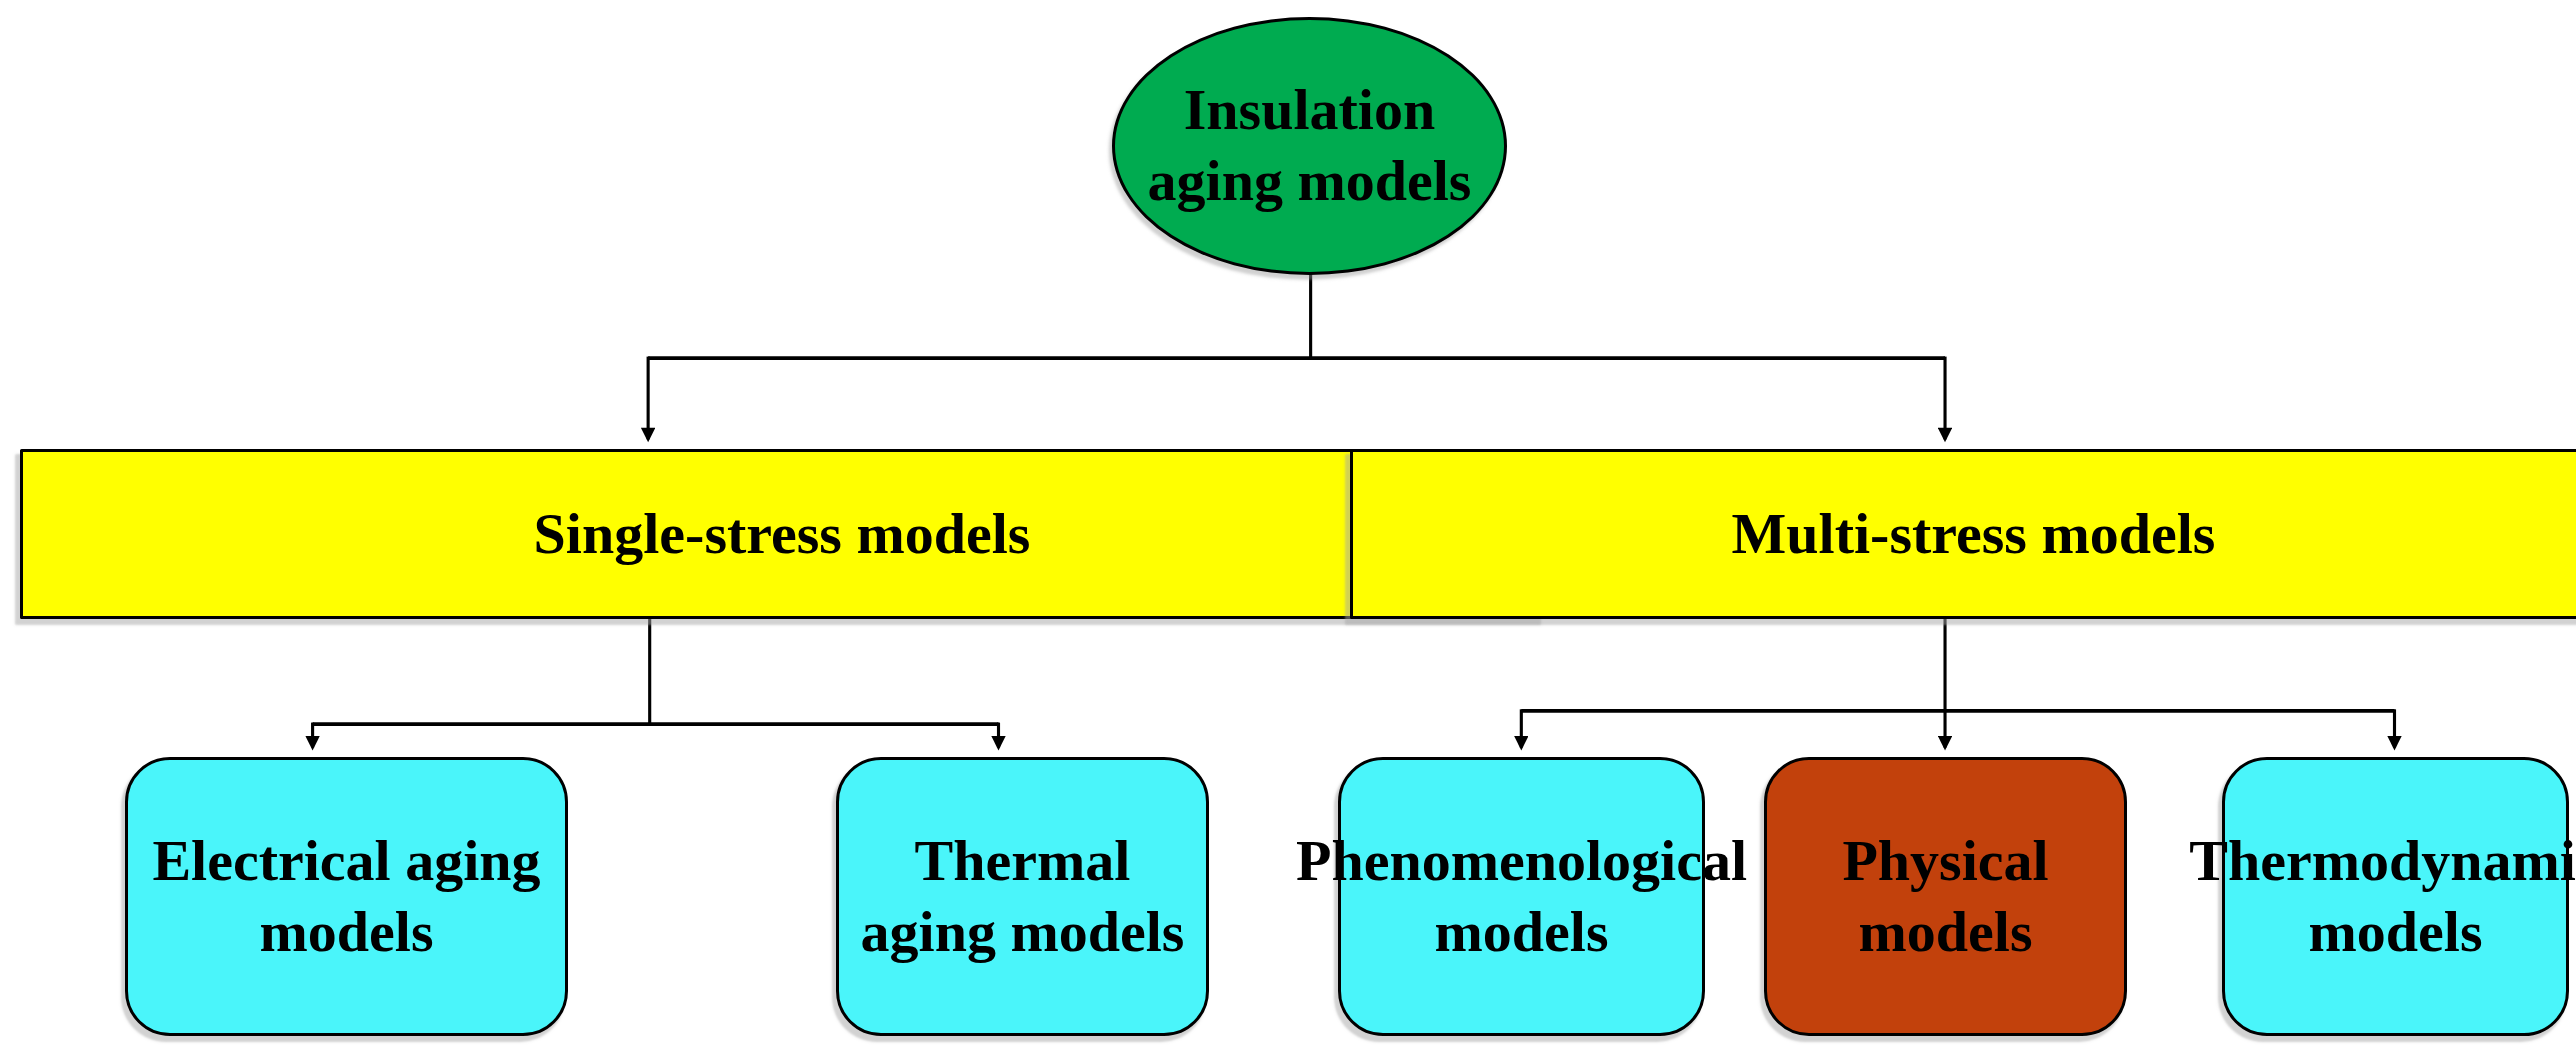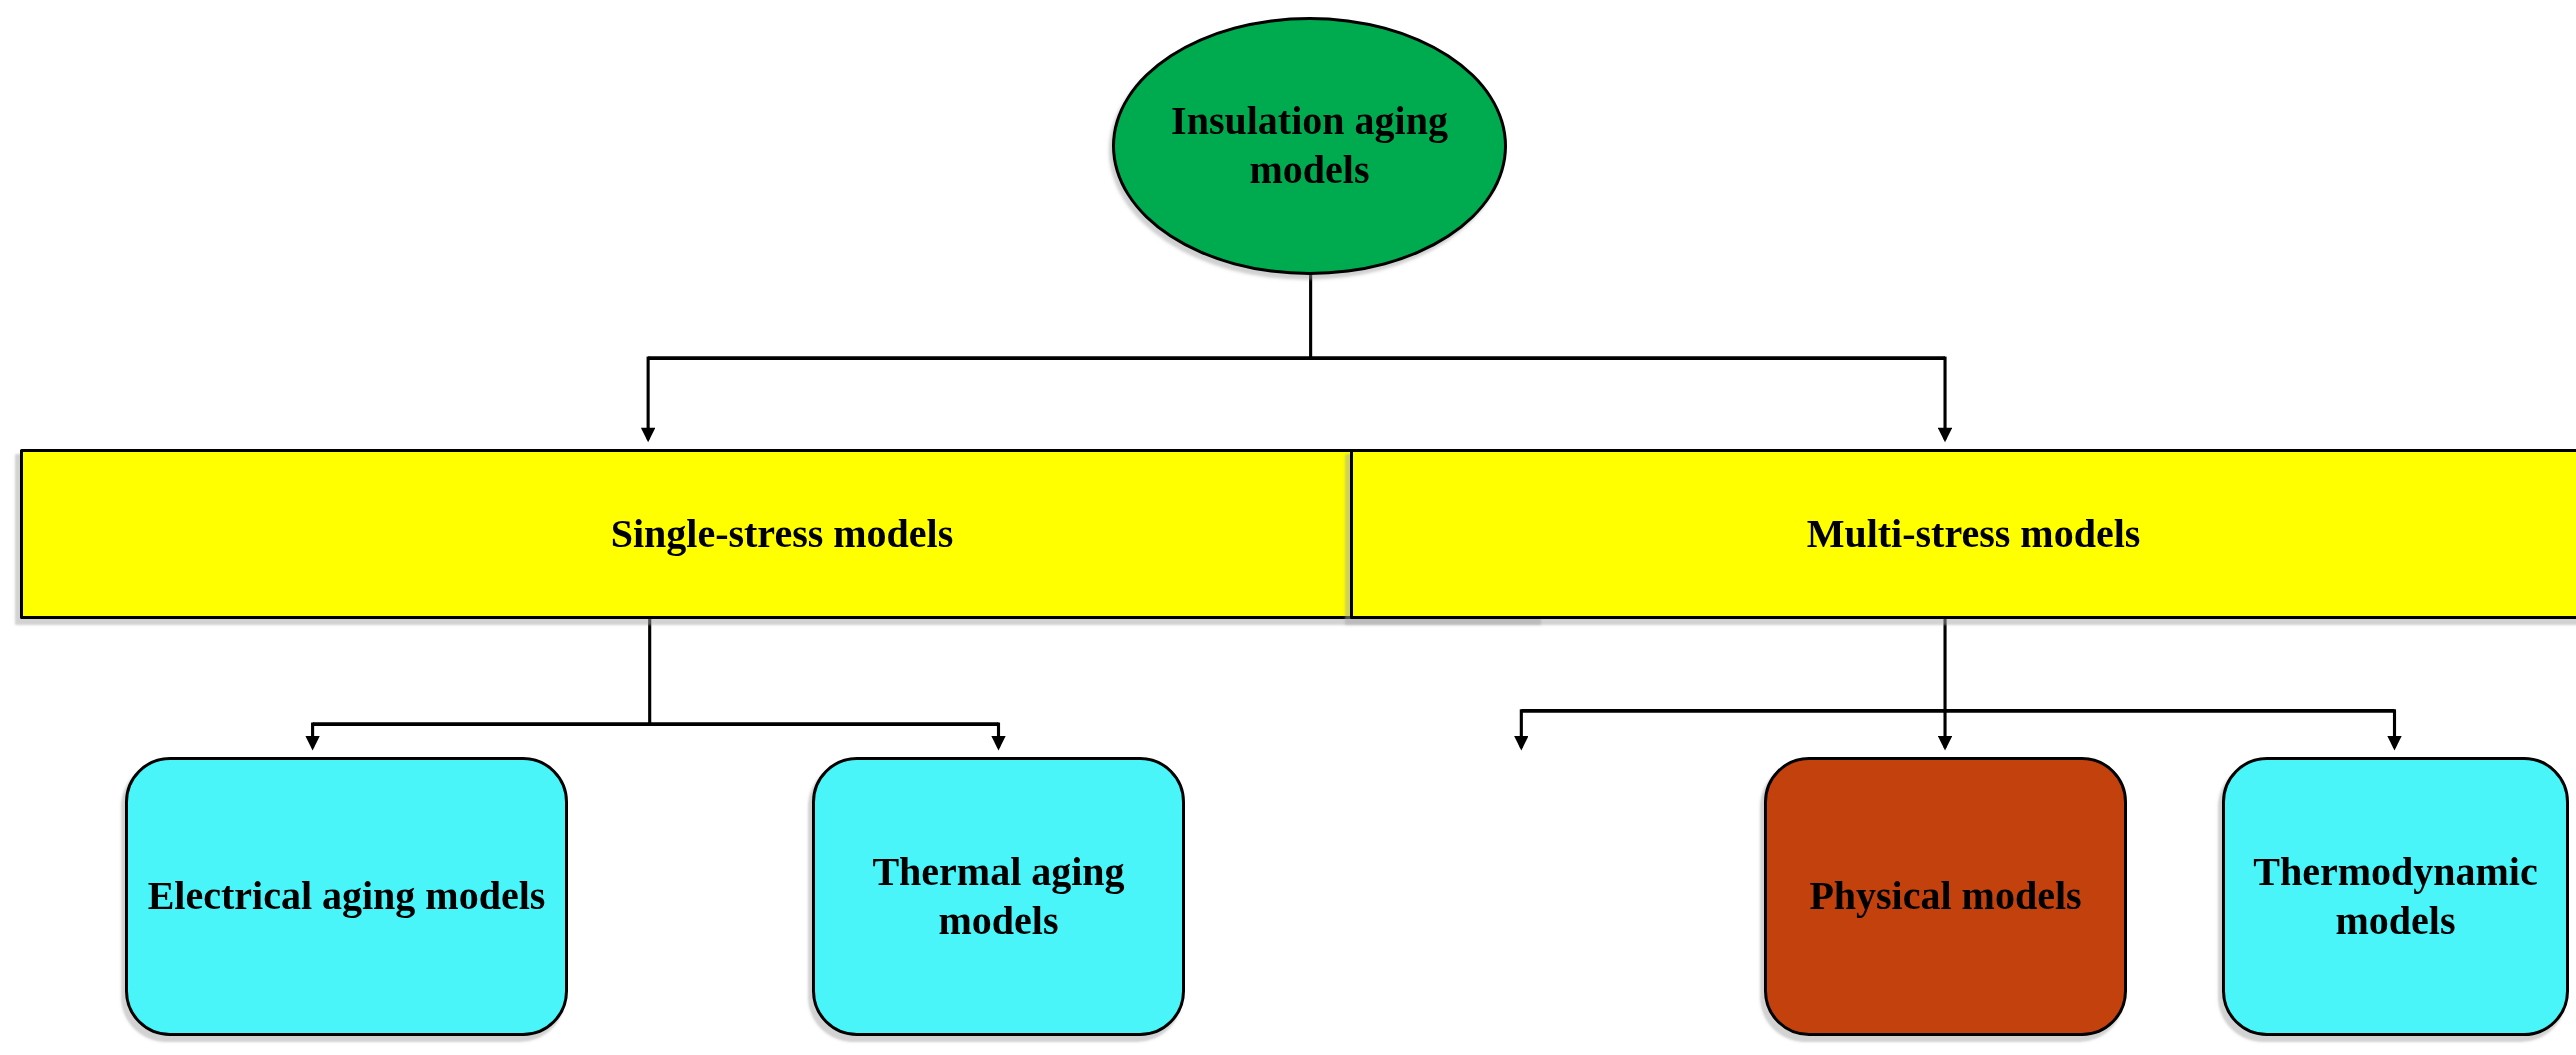--- a/index.html
+++ b/index.html
@@ -24,21 +24,21 @@
     pointer-events: none;
   }
   .node {
     position: absolute;
     display: flex;
     align-items: center;
     justify-content: center;
     text-align: center;
     color: #000000;
     font-weight: bold;
-    font-size: 40px;
+    font-size: 58px;
     line-height: 1.22;
     box-sizing: border-box;
     border: 3.9px solid #000000;
   }
   .node .label {
     padding: 0 6.2px;
   }
   .root-ellipse {
     left: 1112px;
     top: 17px;
@@ -108,24 +108,27 @@
   </div>
 
   <div class="node level1-box box-multi" style="background: rgb(255, 255, 0);">
     <div class="label">Multi-stress models</div>
   </div>
 
   <div class="node level2-box box-electrical" style="background: rgb(74, 245, 250);">
     <div class="label">Electrical aging models</div>
   </div>
 
-  <div class="node level2-box box-thermal" style="background: rgb(74, 245, 250);">
+  <div class="node level2-box box-thermal" style="background: rgb(74, 245, 250); margin-left: 24px;">
     <div class="label">Thermal aging models</div>
   </div>
 
+  <div class="node level2-box box-phenomenological" style="background: rgb(74, 245, 250);">
+    <div class="label">Phenomenological models</div>
+  </div>
 
   <div class="node level2-box box-physical" style="background: #c2410c;">
     <div class="label">Physical models</div>
   </div>
 
   <div class="node level2-box box-thermodynamic" style="background: rgb(74, 245, 250);">
     <div class="label">Thermodynamic models</div>
   </div>
 
 </div>

